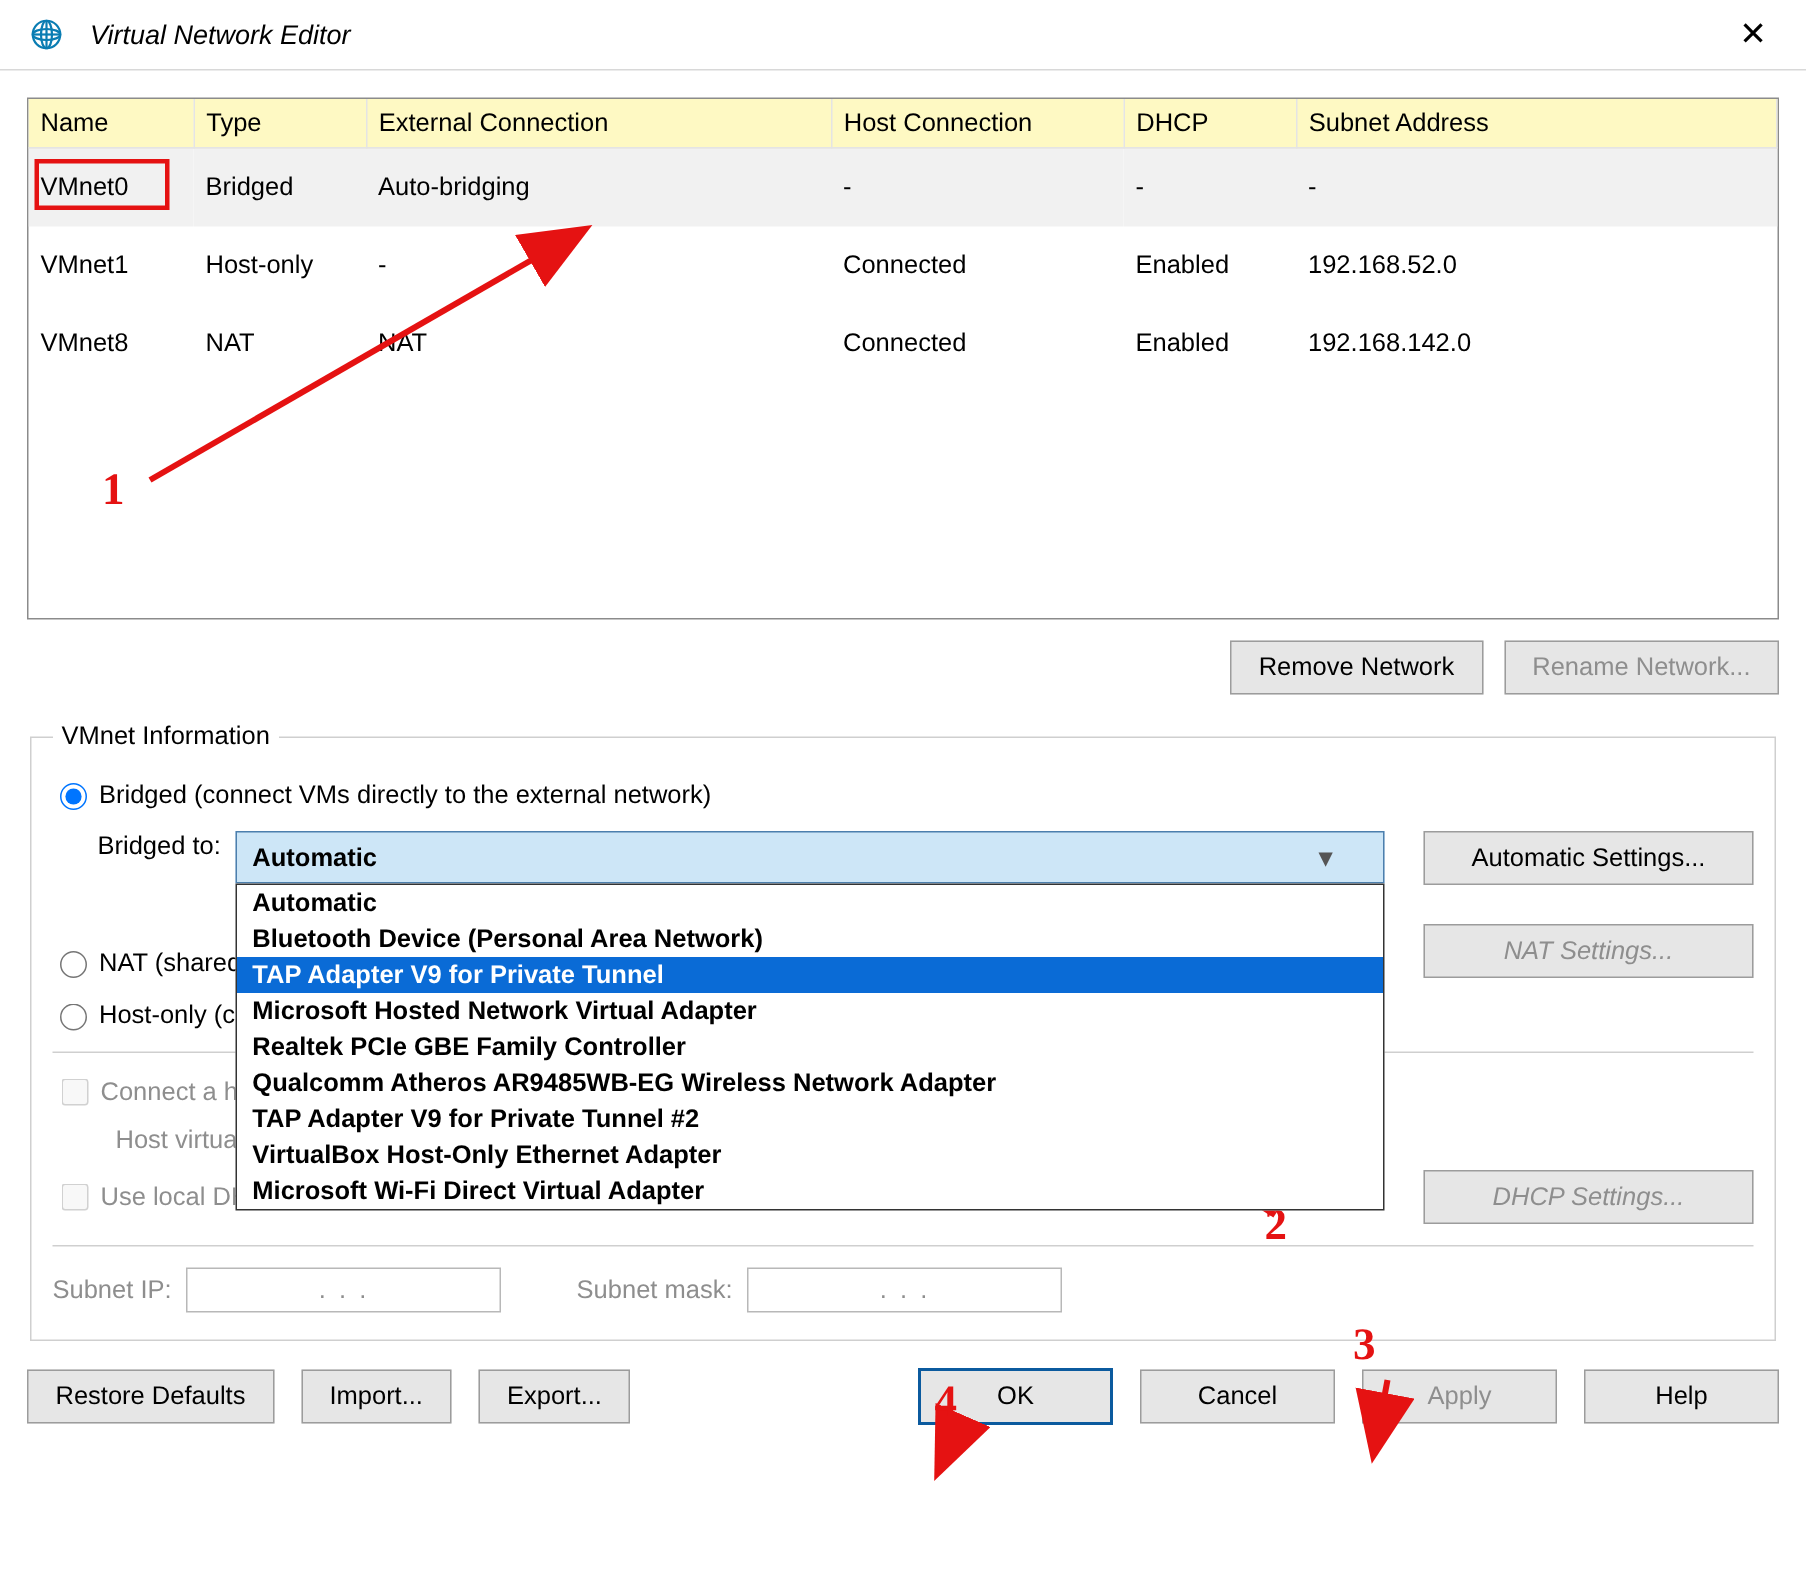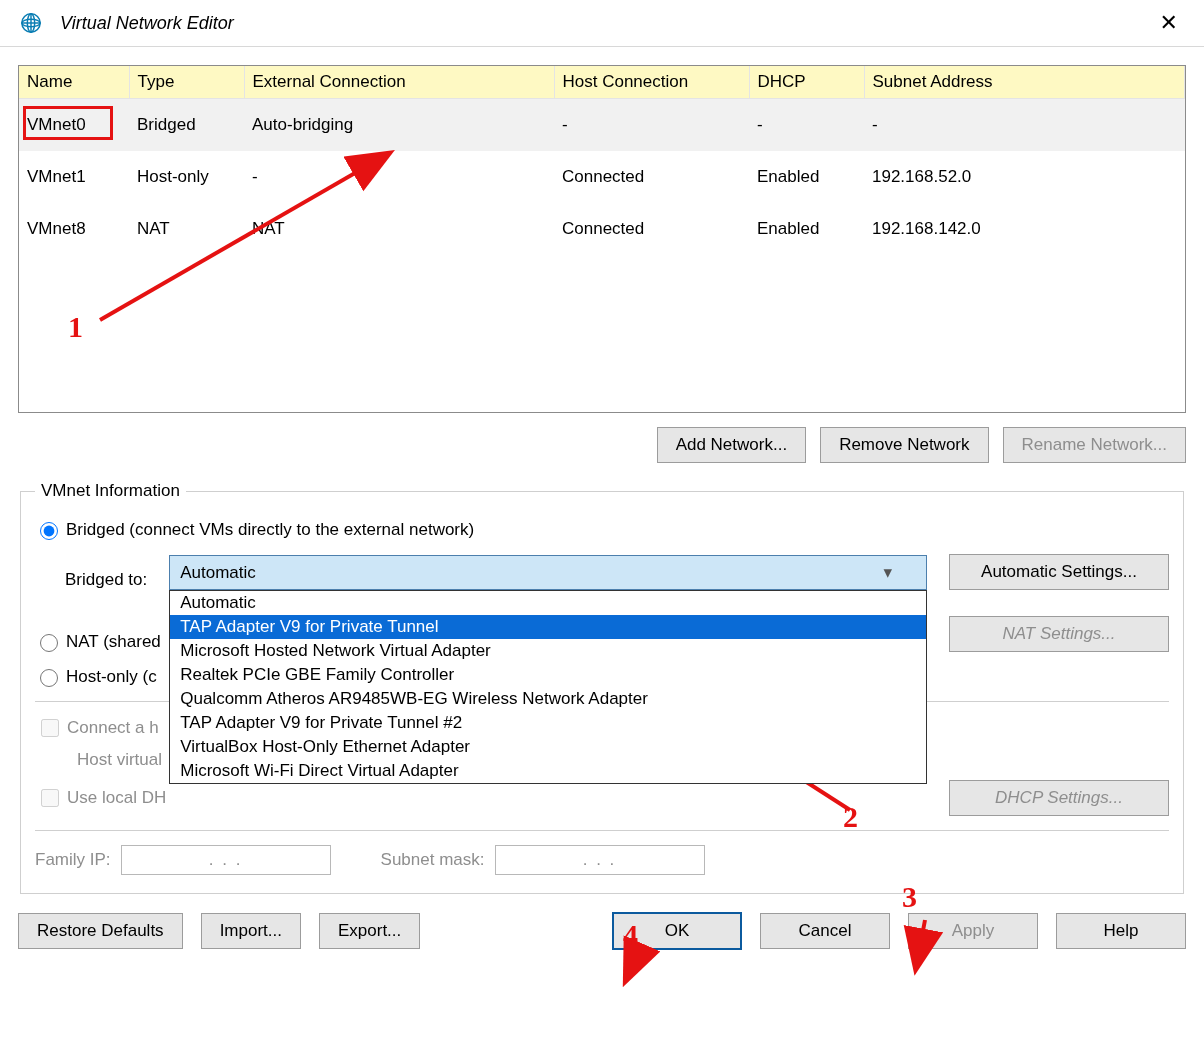--- a/index.html
+++ b/index.html
@@ -97,28 +97,29 @@
   .radio-row {
     display: flex; align-items: flex-end;
     margin: 8px 0 14px 0;
     font-size: 17px;
   }
   .radio-row input[type=radio] {
     width: 18px; height: 18px; margin-right: 8px;
   }
 
   .bridged-row {
-    display: flex; align-items: flex-end;
+    display: flex; align-items: flex-start;
     margin-left: 30px;
-    gap: 22px;
+    gap: 10px;
   }
   .combo {
     position: relative;
     flex: 1;
-    margin-right: 0;
+    margin-right: 16px;
+    font-weight: bold;
   }
   .combo-input {
     background: #cde6f7;
     border: 1px solid #4c7fad;
     padding: 6px 34px 6px 10px;
     width: 100%;
     font-size: 17px;
     cursor: pointer;
     display: flex; align-items: center; justify-content: space-between;
   }
@@ -257,21 +258,20 @@
           <td>Connected</td>
           <td>Enabled</td>
           <td>192.168.142.0</td>
         </tr>
       </tbody>
     </table>
     <div class="vmnet0-box"></div>
   </div>
 
   <div class="table-buttons">
-    <button class="btn">Add Network...</button>
     <button class="btn">Remove Network</button>
     <button class="btn disabled" disabled="">Rename Network...</button>
   </div>
 
   <fieldset class="info">
     <legend>VMnet Information</legend>
 
     <div class="radio-row">
       <input type="radio" checked="" style="">
       <span>Bridged (connect VMs directly to the external network)</span>
@@ -279,20 +279,21 @@
 
     <div class="bridged-row">
       <span>Bridged to:</span>
       <div class="combo">
         <div class="combo-input">
           <span>Automatic</span>
           <span class="chev">▾</span>
         </div>
         <div class="combo-list">
           <div class="opt">Automatic</div>
+          <div class="opt">Bluetooth Device (Personal Area Network)</div>
           <div class="opt hl">TAP Adapter V9 for Private Tunnel</div>
           <div class="opt">Microsoft Hosted Network Virtual Adapter</div>
           <div class="opt">Realtek PCIe GBE Family Controller</div>
           <div class="opt">Qualcomm Atheros AR9485WB-EG Wireless Network Adapter</div>
           <div class="opt">TAP Adapter V9 for Private Tunnel #2</div>
           <div class="opt">VirtualBox Host-Only Ethernet Adapter</div>
           <div class="opt">Microsoft Wi-Fi Direct Virtual Adapter</div>
         </div>
       </div>
       <button class="btn side-btn">Automatic Settings...</button>
@@ -320,21 +321,21 @@
     </div>
     <div class="check-row">
       <input type="checkbox" disabled="" style="">
       <span>Use local DH</span>
       <button class="btn side-btn disabled pushed-right" disabled="">DHCP Settings...</button>
     </div>
 
     <div class="hr-line"></div>
 
     <div class="subnet-row">
-      <span>Family IP:</span>
+      <span>Subnet IP:</span>
       <div class="ip-box">.        .        .</div>
       <span style="margin-left:40px">Subnet mask:</span>
       <div class="ip-box">.        .        .</div>
     </div>
   </fieldset>
 </div>
 
 <div class="footer">
   <button class="btn">Restore Defaults</button>
   <button class="btn">Import...</button>

